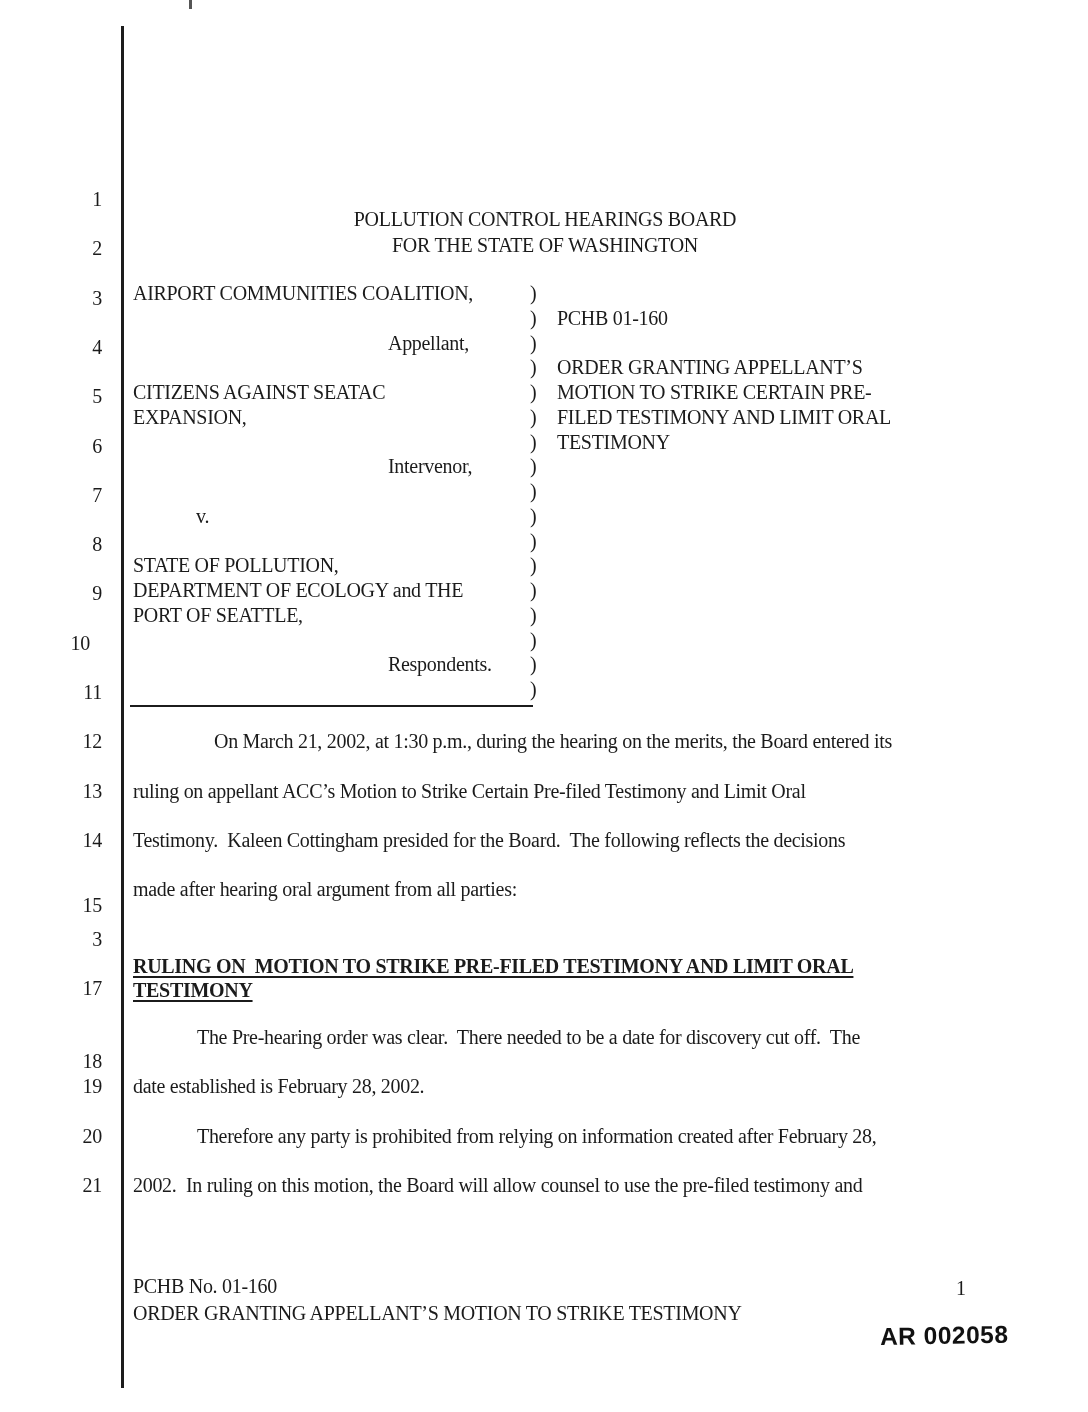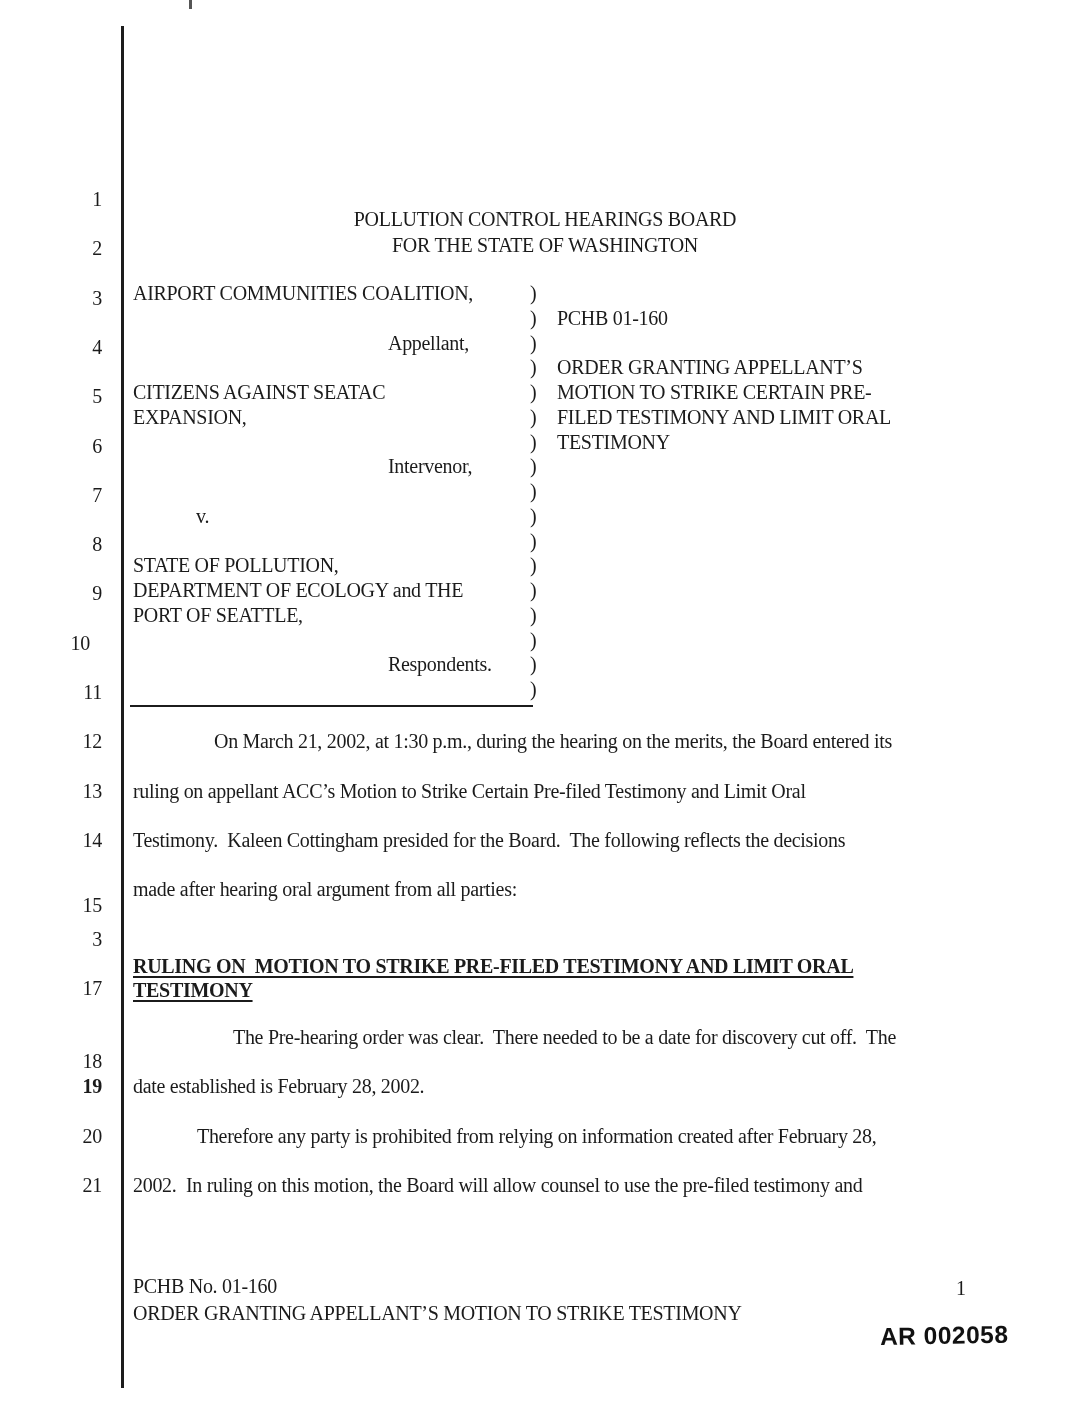--- a/index.html
+++ b/index.html
@@ -57,21 +57,21 @@
     <div class="abs serif num-cell" style="left: 58px; top: 582.4px;">9</div>
     <div class="abs serif num-cell" style="left: 46px; top: 631.7px;">10</div>
     <div class="abs serif num-cell" style="left: 58px; top: 681px;">11</div>
     <div class="abs serif num-cell" style="left: 58px; top: 730.3px;">12</div>
     <div class="abs serif num-cell" style="left: 58px; top: 779.6px;">13</div>
     <div class="abs serif num-cell" style="left: 58px; top: 828.9px;">14</div>
     <div class="abs serif num-cell" style="left: 58px; top: 878.2px; margin-top: 16px;">15</div>
     <div class="abs serif num-cell" style="left: 58px; top: 927.5px;">3</div>
     <div class="abs serif num-cell" style="left: 58px; top: 976.8px;">17</div>
     <div class="abs serif num-cell" style="left: 58px; top: 1026.1px; margin-top: 24px;">18</div>
-    <div class="abs serif num-cell" style="left: 58px; top: 1075.4px; font-weight: bold;">19</div>
+    <div class="abs serif num-cell" style="left: 58px; top: 1075.4px;">19</div>
     <div class="abs serif num-cell" style="left: 58px; top: 1124.7px;">20</div>
     <div class="abs serif num-cell" style="left: 58px; top: 1174px;">21</div>
     <div class="abs serif" style="left: 133px; top: 282px;">AIRPORT COMMUNITIES COALITION,</div>
     <div class="abs serif" style="left: 530px; top: 282px;">)</div>
     <div class="abs serif" style="left: 530px; top: 306.75px;">)</div>
     <div class="abs serif" style="left: 557px; top: 306.75px;">PCHB 01-160</div>
     <div class="abs serif" style="left: 388px; top: 331.5px;">Appellant,</div>
     <div class="abs serif" style="left: 530px; top: 331.5px;">)</div>
     <div class="abs serif" style="left: 530px; top: 356.25px;">)</div>
     <div class="abs serif" style="left: 557px; top: 356.25px;">ORDER GRANTING APPELLANT’S</div>
@@ -98,17 +98,17 @@
     <div class="abs serif" style="left: 530px; top: 628.5px;">)</div>
     <div class="abs serif" style="left: 388px; top: 653.25px;">Respondents.</div>
     <div class="abs serif" style="left: 530px; top: 653.25px;">)</div>
     <div class="abs serif" style="left: 530px; top: 678px;">)</div>
     <div class="abs serif" style="left: 197px; top: 730.3px; margin-left: 17px;">On March 21, 2002, at 1:30 p.m., during the hearing on the merits, the Board entered its</div>
     <div class="abs serif" style="left: 133px; top: 779.6px;">ruling on appellant ACC’s Motion to Strike Certain Pre-filed Testimony and Limit Oral</div>
     <div class="abs serif" style="left: 133px; top: 828.9px;">Testimony.  Kaleen Cottingham presided for the Board.  The following reflects the decisions</div>
     <div class="abs serif" style="left: 133px; top: 878.2px;">made after hearing oral argument from all parties:</div>
     <div class="abs serif heading-line" style="left: 133px; top: 955.108px;">RULING ON  MOTION TO STRIKE PRE-FILED TESTIMONY AND LIMIT ORAL</div>
     <div class="abs serif heading-line" style="left: 133px; top: 979.265px;">TESTIMONY</div>
-    <div class="abs serif" style="left: 197px; top: 1026.1px; margin-left: 36px;">The Pre-hearing order was clear.  There needed to be a date for discovery cut off.  The</div>
+    <div class="abs serif" style="left: 197px; top: 1026.1px;">The Pre-hearing order was clear.  There needed to be a date for discovery cut off.  The</div>
     <div class="abs serif" style="left: 133px; top: 1075.4px;">date established is February 28, 2002.</div>
     <div class="abs serif" style="left: 197px; top: 1124.7px;">Therefore any party is prohibited from relying on information created after February 28,</div>
     <div class="abs serif" style="left: 133px; top: 1174px;">2002.  In ruling on this motion, the Board will allow counsel to use the pre-filed testimony and</div>
   </div>
 
 </body></html>

